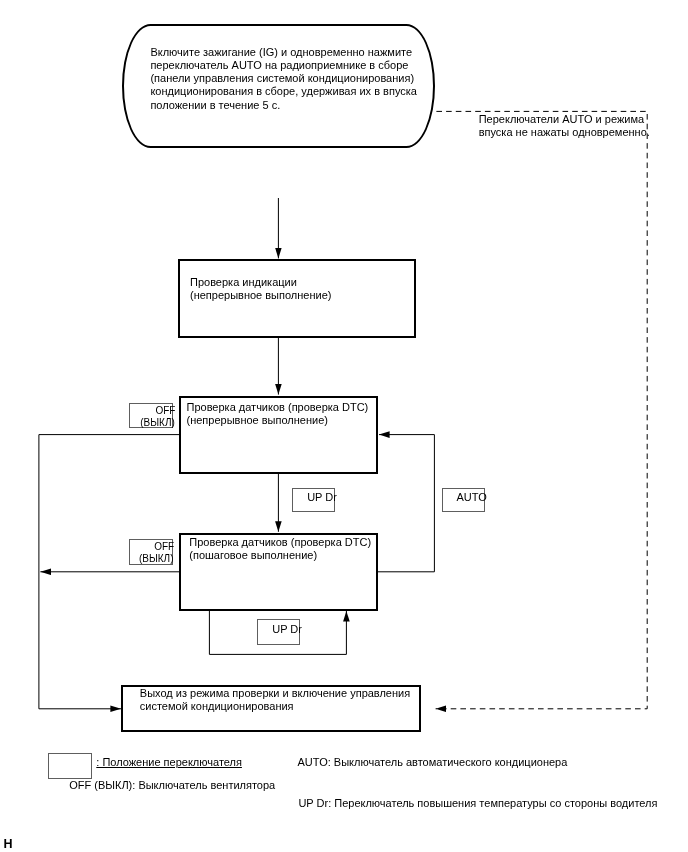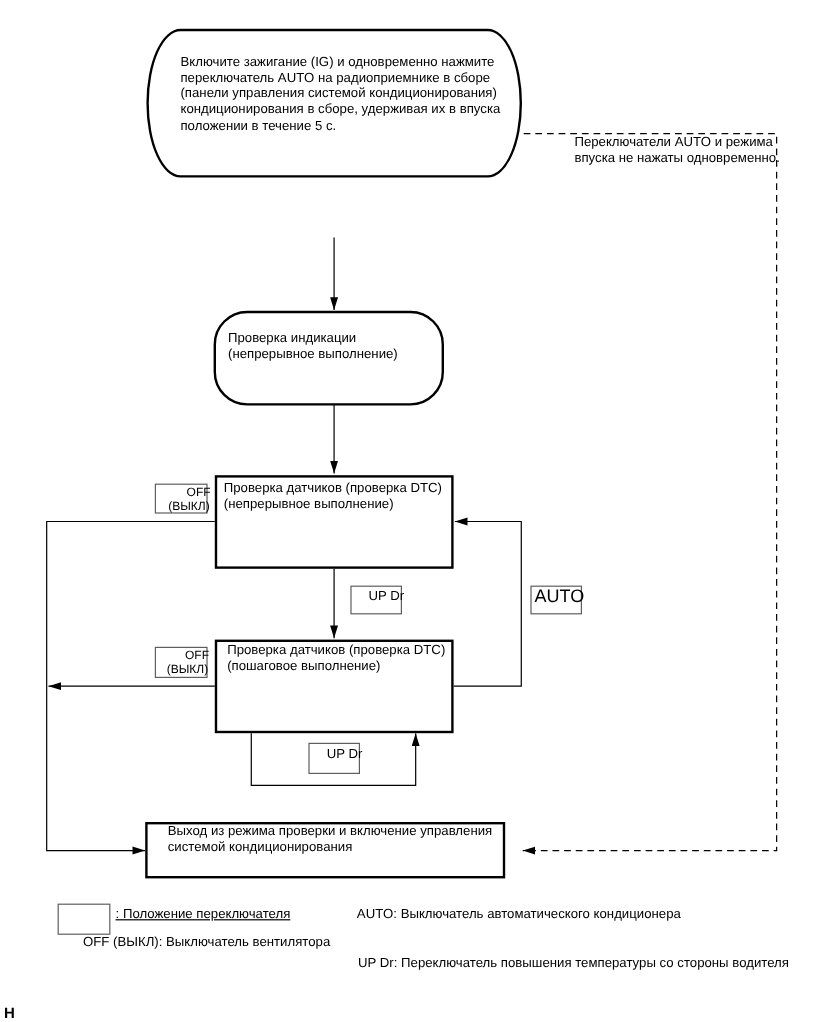--- a/index.html
+++ b/index.html
@@ -16,41 +16,41 @@
 
   
   .startblock{position:absolute;left:122px;top:23.6px;width:312.5px;height:124px;
               border:2px solid #000;border-radius:40.5px / 88px;box-sizing:border-box;background:#fff;}
   .startblock-text{left:26.4px;top:20.2px;line-height:13.2px;}
 
   
   .note-text{left:442.7px;top:113.2px;line-height:13.2px;margin-left:36px;}
 
   
-  #b1{left:178.4px;top:258.8px;width:192px;height:79px;border-radius:28px;}
+  #b1{left:178.4px;top:258.8px;width:238px;height:79px;}
   #b2{left:178.9px;top:396px;width:199.1px;height:77.5px;}
   #b3{left:178.9px;top:533.2px;width:199.1px;height:77.6px;}
   #b4{left:121px;top:685.3px;width:300px;height:46.7px;}
   .boxtext{line-height:13px;}
   #b1 .boxtext{left:9.6px;top:14.8px;}
   #b2 .boxtext{left:5.6px;top:3.3px;}
   #b3 .boxtext{left:8.4px;top:1.3px;}
   #b4 .boxtext{left:16.8px;top:0px;}
 
   
   .tag > div{text-align:right;position:relative;}
   #t-off1{left:129.4px;top:402.6px;width:43.8px;height:25.2px;font-size:10px;line-height:12px;}
   #t-off2{left:129px;top:539.3px;width:43.6px;height:25.5px;font-size:10px;line-height:12px;}
   #t-off1 > div:first-child{left:3.3px;top:1.4px;}
   #t-off1 > div:last-child{left:2.6px;top:1.4px;}
   #t-off2 > div:first-child{left:2.6px;top:0.3px;}
   #t-off2 > div:last-child{left:1.9px;top:0.3px;}
   #t-updr1{left:291.8px;top:487.6px;width:43.3px;height:24.9px;font-size:11px;line-height:11px;}
   #t-updr2{left:256.8px;top:619.4px;width:43.4px;height:25.2px;font-size:11px;line-height:11px;}
-  #t-auto{left:441.7px;top:487.6px;width:43.4px;height:24.9px;font-size:15px;line-height:11px;}
+  #t-auto{left:441.7px;top:487.6px;width:43.4px;height:24.9px;font-size:11px;line-height:11px;}
   #t-updr1 > div,#t-updr2 > div,#t-auto > div{left:2.8px;top:3.4px;}
 
   
   #lg-swatch{left:48.3px;top:753.2px;width:43.5px;height:25.8px;}
   #lg-cap{left:96.3px;top:756.4px;text-decoration:underline;}
   #lg-auto{left:297.4px;top:756.4px;}
   #lg-off{left:69.2px;top:779px;}
   #lg-updr{left:298.4px;top:797px;}
   #footmark{left:3.4px;top:837.5px;font-weight:bold;font-size:12.5px;letter-spacing:-0.3px;}
 </style>

